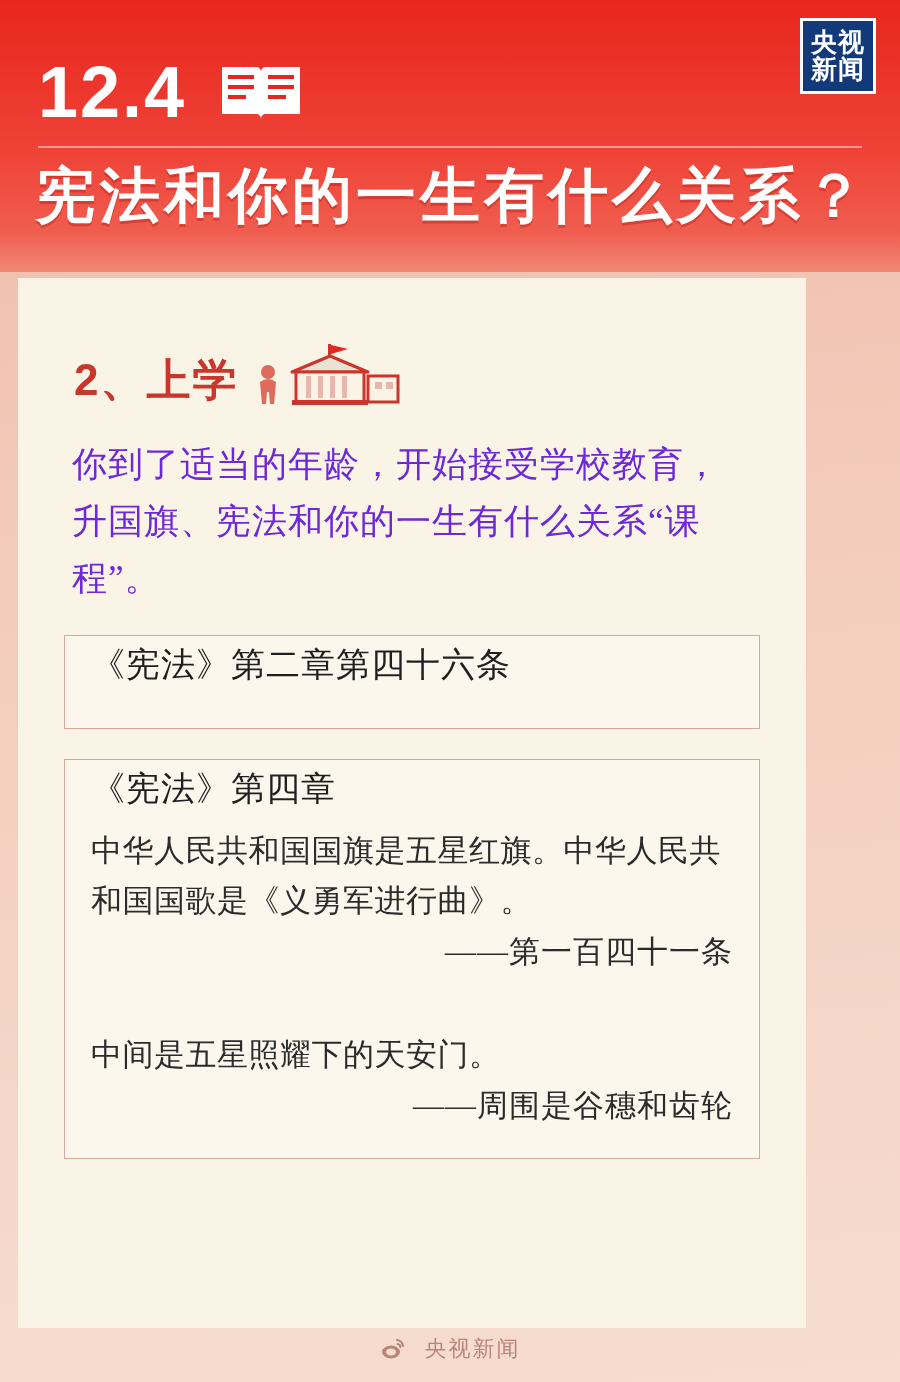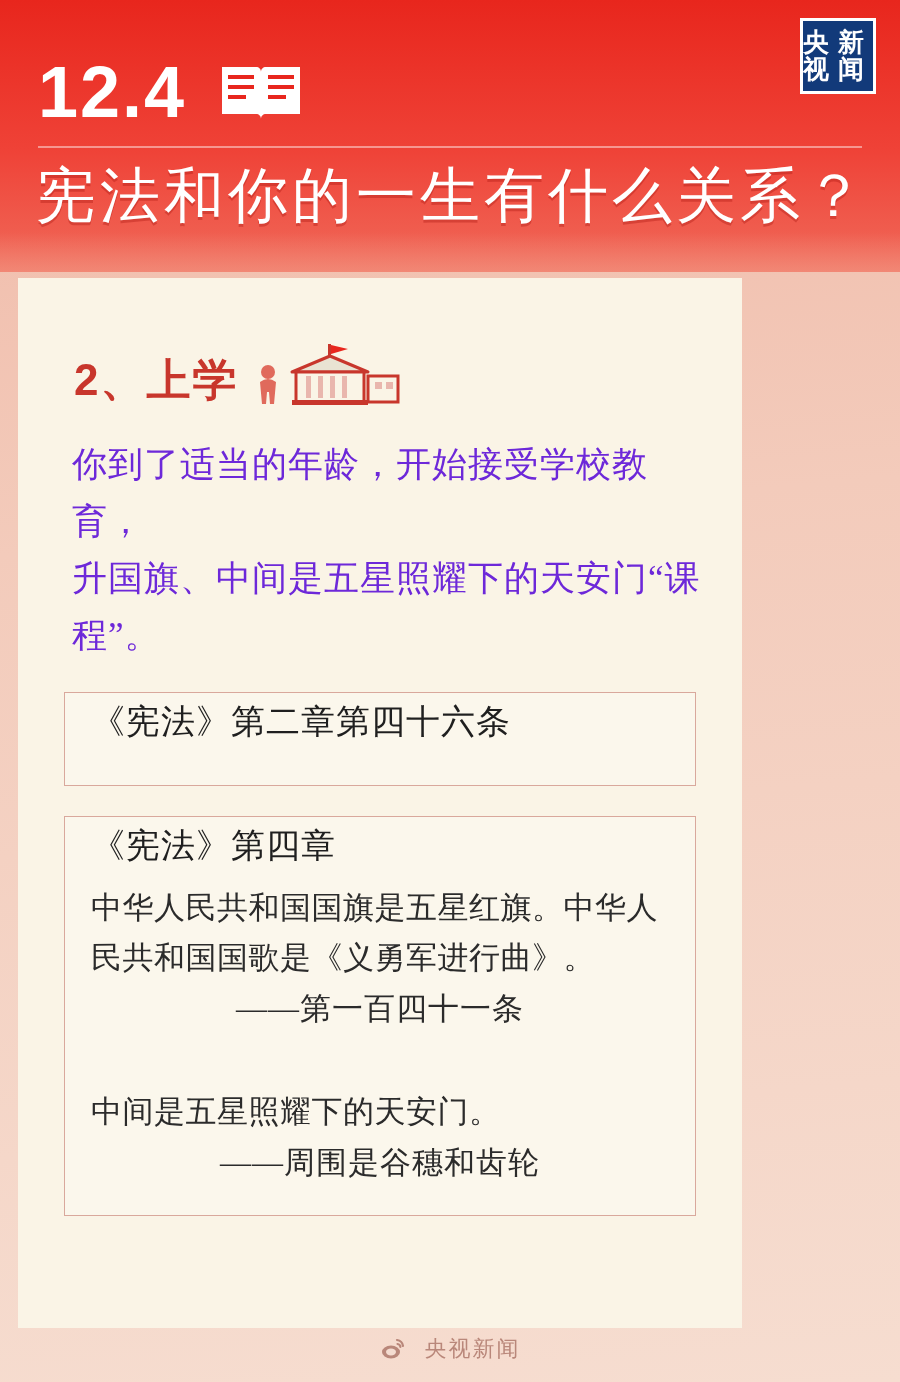--- a/index.html
+++ b/index.html
@@ -41,21 +41,21 @@
   .logo-badge {
     position: absolute;
     top: 18px;
     right: 24px;
     width: 76px;
     height: 76px;
     background: #123a7a;
     border: 3px solid #ffffff;
     box-sizing: border-box;
     display: flex;
-    flex-direction: row;
+    flex-direction: column;
     align-items: center;
     justify-content: center;
     line-height: 1.05;
     font-family: "Liberation Sans", "DejaVu Sans", sans-serif;
     color: #ffffff;
     font-weight: bold;
     font-size: 26px;
     letter-spacing: 1px;
   }
   .logo-badge span { display: block; }
@@ -87,35 +87,35 @@
     height: 2px;
     background: rgba(255,255,255,0.45);
   }
 
   .headline {
     position: absolute;
     top: 160px;
     left: 36px;
     width: 830px;
     font-family: "Liberation Sans", "DejaVu Sans", sans-serif;
-    font-weight: normal;
+    font-weight: bold;
     font-size: 60px;
     line-height: 72px;
     color: #ffffff;
     letter-spacing: 4px;
     text-shadow: 0 3px 0 rgba(170,20,14,0.35);
     white-space: nowrap;
   }
 
   
   .card {
     position: absolute;
     top: 278px;
     left: 18px;
-    width: 724px;
+    width: 788px;
     height: 1050px;
     background: #faf4e6;
     box-sizing: border-box;
     padding: 42px 40px 20px 40px;
   }
 
   .section-title-row {
     display: flex;
     align-items: center;
     gap: 18px;
@@ -154,21 +154,21 @@
   }
   .quote-body {
     font-size: 31px;
     line-height: 50px;
     color: #2b2b2b;
     letter-spacing: 0.5px;
   }
   .quote-body p { margin: 0; }
   .para-gap { height: 26px; }
   .attribution {
-    text-align: center;
+    text-align: right;
     font-size: 31px;
     line-height: 52px;
     color: #2b2b2b;
     letter-spacing: 1px;
   }
 
   .footer {
     position: absolute;
     left: 0;
     bottom: 18px;
@@ -240,21 +240,21 @@
 
           <rect x="112" y="34" width="30" height="26" fill="#faf4e6" stroke="#c8362c" stroke-width="3"></rect>
           <rect x="119" y="40" width="7" height="7" fill="#e9b6ad"></rect>
           <rect x="130" y="40" width="7" height="7" fill="#e9b6ad"></rect>
         </svg>
       </span>
     </div>
 
     <div class="lead-text">
       <div>你到了适当的年龄，开始接受学校教育，</div>
-      <div>升国旗、中间是五星照耀下的天安门“课程”。</div>
+      <div>升国旗、宪法和你的一生有什么关系“课程”。</div>
     </div>
 
     <div class="quote-box">
       <div class="quote-title">《宪法》第二章第四十六条</div>
     </div>
 
     <div class="quote-box">
       <div class="quote-title">《宪法》第四章</div>
       <div class="quote-body">
         <p>中华人民共和国国旗是五星红旗。中华人民共和国国歌是《义勇军进行曲》。</p>

